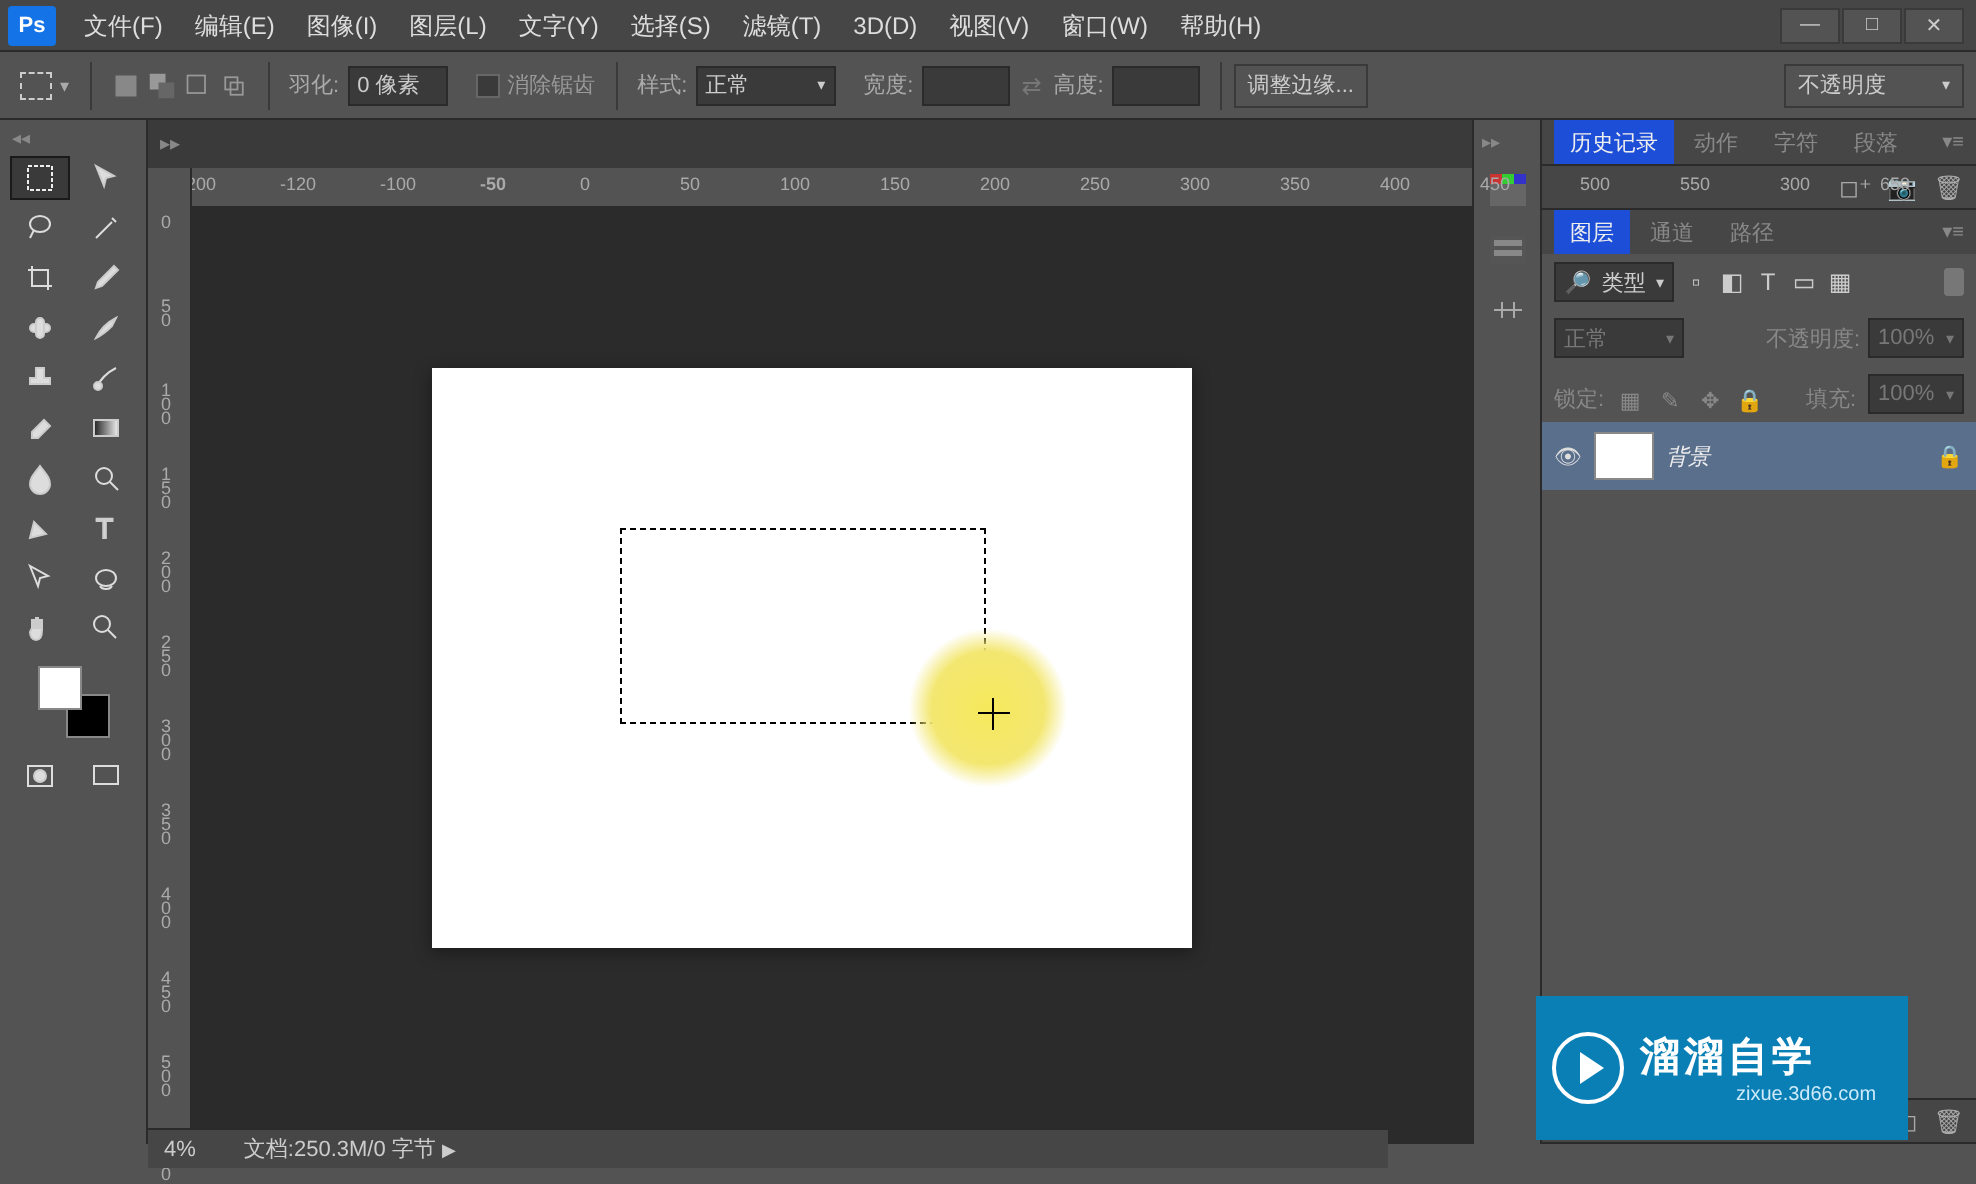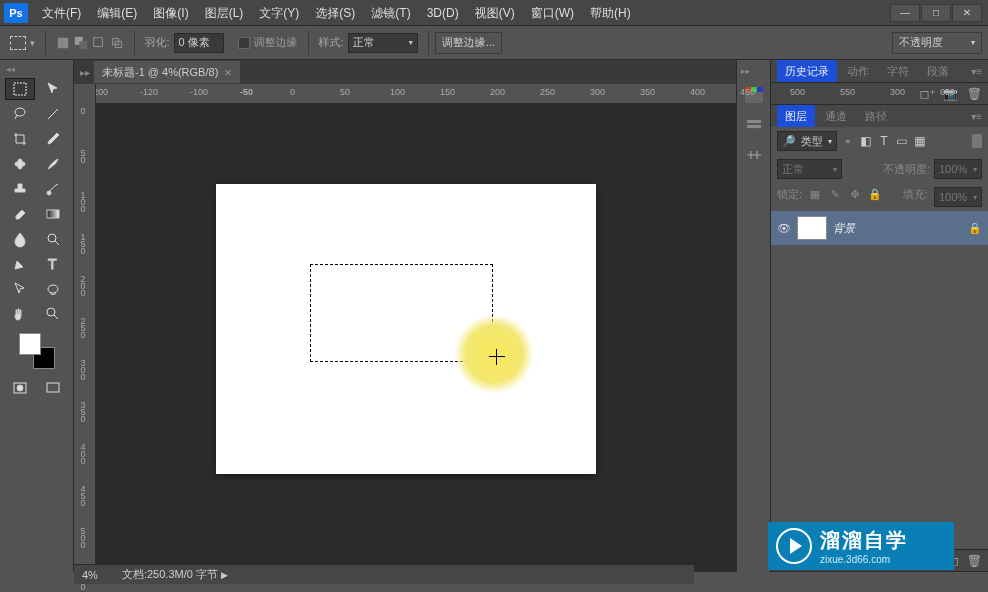--- a/index.html
+++ b/index.html
@@ -74,34 +74,34 @@
 .hist-ico { width: 16px; height: 13px; background: #fff; border: 1px solid #888; }
 .hist-space { height: 140px; }
 .pbot { height: 22px; background: #464646; border-top: 1px solid #2a2a2a; display: flex; align-items: center; justify-content: flex-end; padding: 0 6px; gap: 8px; }
 .pbot span { font-size: 12px; color: #aaa; cursor: pointer; }
 
 
 .lay-filter { display: flex; padding: 4px 6px; gap: 4px; align-items: center; }
 .lay-filter .ddl { width: 60px; }
 .lay-opts { display: flex; padding: 4px 6px; gap: 4px; align-items: center; font-size: 11px; color: #888; }
 .lay-opts .ddl { width: 65px; font-size: 11px; }
-.lay-lock { display: flex; padding: 4px 6px; gap: 6px; align-items: flex-start; font-size: 11px; color: #888; }
+.lay-lock { display: flex; padding: 4px 6px; gap: 6px; align-items: flex-end; font-size: 11px; color: #888; }
 .layer-row { display: flex; align-items: center; padding: 4px 6px; background: #5a6f8b; height: 34px; gap: 6px; }
 .eye { width: 14px; color: #ddd; font-size: 11px; }
 .lthumb { width: 30px; height: 24px; background: #fff; border: 1px solid #888; }
 .lname { font-size: 11px; color: #eee; font-style: italic; flex: 1; }
 .lock { color: #ccc; font-size: 11px; }
 .lay-space { height: 30px; }
 
 
-.logo-ov { position: absolute; right: 34px; bottom: 22px; width: 186px; height: 48px; background: #0a7fb5; display: flex; align-items: center; gap: 8px; padding: 0 8px; }
+.logo-ov { position: absolute; right: 34px; bottom: 22px; width: 186px; height: 72px; background: #0a7fb5; display: flex; align-items: center; gap: 8px; padding: 0 8px; }
 .logo-ov .play { width: 36px; height: 36px; border: 2px solid #fff; border-radius: 50%; display: flex; align-items: center; justify-content: center; }
 .logo-ov .play::after { content: ""; border-left: 12px solid #fff; border-top: 8px solid transparent; border-bottom: 8px solid transparent; margin-left: 3px; }
 .logo-ov .txt1 { color: #fff; font-size: 20px; font-weight: bold; letter-spacing: 2px; }
-.logo-ov .txt2 { color: #cdeafa; font-size: 10px; }
+.logo-ov .txt2 { color: #cdeafa; font-size: 10px; margin-left: 48px; }
 
 
 .status { height: 20px; background: #464646; display: flex; align-items: center; padding: 0 8px; font-size: 11px; color: #ccc; gap: 24px; border-top: 1px solid #2a2a2a; position: absolute; bottom: 8px; left: 74px; width: 620px; }
 
 
 .essentials { margin-left: auto; }
 
 
 .ico { width: 14px; height: 14px; display: inline-flex; align-items: center; justify-content: center; }
 .ico.box { width: 16px; height: 14px; border: 1px dashed #ccc; }
@@ -160,30 +160,37 @@
         </svg>
       </span>
   </div>
   <div class="ob-div"></div>
   <div class="ob-sec">
     <span class="lbl">羽化:</span>
     <input class="inp" value="0 像素" style="">
   </div>
   <div class="ob-sec cb">
     <span class="cb-box"></span>
-    <span>调整边缘</span>
+    <span>消除锯齿</span>
   </div>
   <div class="ob-div"></div>
   <div class="ob-sec">
     <span class="lbl">样式:</span>
     <div class="ddl">
         <span>正常</span>
         <span style="font-size:8px">▾</span>
       </div>
   </div>
+  <div class="ob-sec">
+    <span class="lbl">宽度:</span>
+    <input class="inp" style="width: 44px;">
+    <span class="ico" style="color:#777">⇄</span>
+    <span class="lbl">高度:</span>
+    <input class="inp" style="width: 44px;">
+  </div>
   <div class="ob-div"></div>
   <div class="btn">调整边缘...</div>
   <div class="essentials">
     <div class="btn" style="width:90px;justify-content:space-between">
         <span>不透明度</span>
         <span style="font-size:8px">▾</span>
       </div>
   </div>
 </div>
 
@@ -320,24 +327,20 @@
           <svg viewBox="0 0 16 16">
             <rect x="2" y="3" width="12" height="9" fill="none" stroke="#ddd"></rect>
           </svg>
         </div>
     </div>
   </div>
 
   <div class="doc-area">
     <div class="tab-strip">
       <span class="dh">▸▸</span>
-      <div class="doc-tab">
-        <span>未标题-1 @ 4%(RGB/8)</span>
-        <span class="cls">×</span>
-      </div>
     </div>
     <div class="canvas-wrap">
       <div class="hrule" id="hr">
           <span class="ruler-num-h" style="left: -6px;">-200</span>
           <span class="ruler-num-h" style="left: 44px;">-120</span>
           <span class="ruler-num-h" style="left: 94px;">-100</span>
           <span class="ruler-num-h" style="left: 144px; font-weight: bold;">-50</span>
           <span class="ruler-num-h" style="left: 194px;">0</span>
           <span class="ruler-num-h" style="left: 244px;">50</span>
           <span class="ruler-num-h" style="left: 294px;">100</span>

